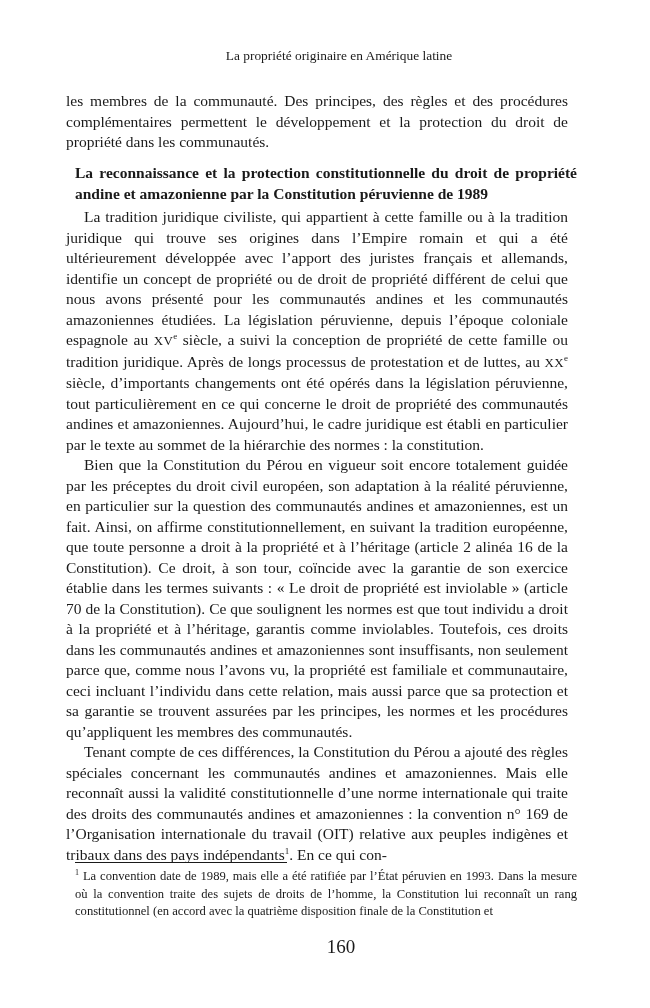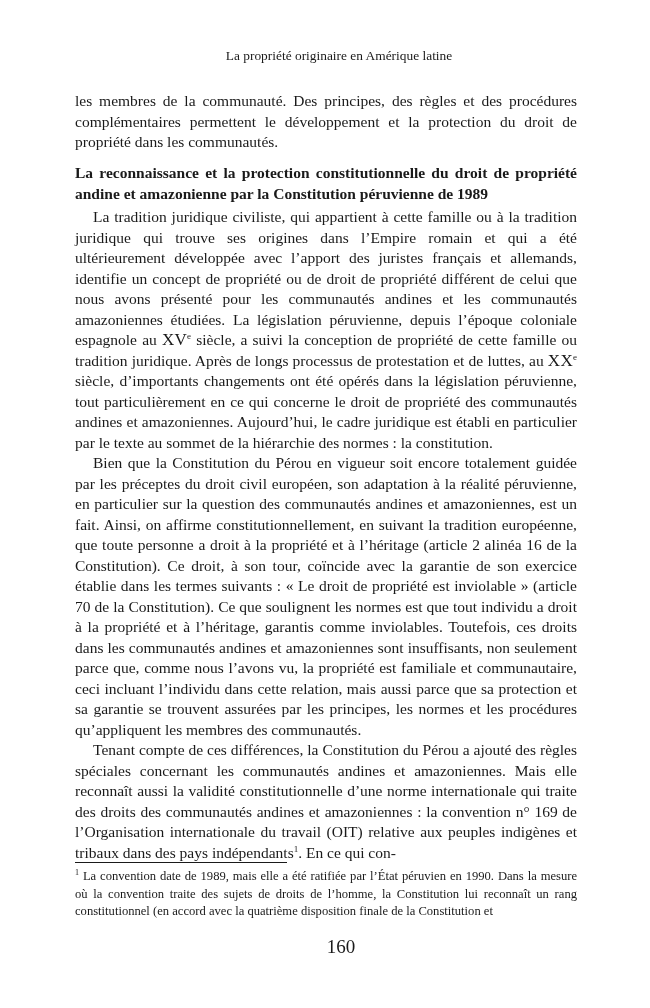--- a/index.html
+++ b/index.html
@@ -20,21 +20,21 @@
       top: 47px;
       left: 0;
       width: 650px;
       text-align: center;
       font-size: 13.4px;
       line-height: 18px;
       padding-left: 14px;
     }
     .text-block {
       position: absolute;
-      left: 75px;
+      left: 66px;
       width: 502px;
       font-size: 15.5px;
       line-height: 20.5px;
       text-align: justify;
       hyphens: manual;
     }
     .text-block p {
       margin: 0;
     }
     .intro {
@@ -51,21 +51,21 @@
       text-align: justify;
       margin: 0;
     }
     .body {
       top: 207px;
     }
     .indent {
       text-indent: 18px;
     }
     .sc {
-      font-size: 17px;
+      font-size: 13px;
       letter-spacing: 0.3px;
     }
     sup {
       font-size: 9px;
       line-height: 0;
       vertical-align: 6px;
     }
     .footnote-rule {
       position: absolute;
       top: 862px;
@@ -114,15 +114,15 @@
 <h2 class="section-heading last-line">La reconnaissance et la protection constitutionnelle du droit de propriété andine et amazonienne par la Constitution péruvienne de 1989</h2>
 
 <div class="text-block body">
   <p class="indent last-line"><span>La tradition juridique civiliste, qui appartient à cette famille ou à la tradition juridique qui trouve ses origines dans l’Empire romain et qui a été ultérieurement développée avec l’apport des juristes français et allemands, identifie un concept de propriété ou de droit de propriété différent de celui que nous avons présenté pour les communautés andines et les communautés amazoniennes étudiées. La législation péruvienne, depuis l’époque coloniale espagnole au </span><span class="sc">XV</span><sup>e</sup><span> siècle, a suivi la conception de propriété de cette famille ou tradition juridique. Après de longs processus de protestation et de luttes, au </span><span class="sc">XX</span><sup>e</sup><span> siècle, d’importants changements ont été opérés dans la législation péruvienne, tout particulièrement en ce qui concerne le droit de propriété des communautés andines et amazoniennes. Aujourd’hui, le cadre juridique est établi en particulier par le texte au sommet de la hiérarchie des normes : la constitution.</span></p>
   <p class="indent last-line">Bien que la Constitution du Pérou en vigueur soit encore totalement guidée par les préceptes du droit civil européen, son adaptation à la réalité péruvienne, en particulier sur la question des communautés andines et amazoniennes, est un fait. Ainsi, on affirme constitutionnellement, en suivant la tradition européenne, que toute personne a droit à la propriété et à l’héritage (article 2 alinéa 16 de la Constitution). Ce droit, à son tour, coïncide avec la garantie de son exercice établie dans les termes suivants : « Le droit de propriété est inviolable » (article 70 de la Constitution). Ce que soulignent les normes est que tout individu a droit à la propriété et à l’héritage, garantis comme inviolables. Toutefois, ces droits dans les communautés andines et amazoniennes sont insuffisants, non seulement parce que, comme nous l’avons vu, la propriété est familiale et communautaire, ceci incluant l’individu dans cette relation, mais aussi parce que sa protection et sa garantie se trouvent assurées par les principes, les normes et les procédures qu’appliquent les membres des communautés.</p>
   <p class="indent"><span>Tenant compte de ces différences, la Constitution du Pérou a ajouté des règles spéciales concernant les communautés andines et amazoniennes. Mais elle reconnaît aussi la validité constitutionnelle d’une norme internationale qui traite des droits des communautés andines et amazoniennes : la convention n° 169 de l’Organisation internationale du travail (OIT) relative aux peuples indigènes et tribaux dans des pays indépendants</span><sup>1</sup><span>. En ce qui con-</span></p>
 </div>
 
 <div class="footnote-rule"></div>
 
-<p class="footnote"><sup>1</sup><span> La convention date de 1989, mais elle a été ratifiée par l’État péruvien en 1990. Dans la mesure où la convention traite des sujets de droits de l’homme, la Constitution lui reconnaît un rang constitutionnel (en accord avec la quatrième disposition finale de la Constitution et</span></p>
+<p class="footnote"><sup>1</sup><span> La convention date de 1989, mais elle a été ratifiée par l’État péruvien en 1993. Dans la mesure où la convention traite des sujets de droits de l’homme, la Constitution lui reconnaît un rang constitutionnel (en accord avec la quatrième disposition finale de la Constitution et</span></p>
 
 <div class="page-number">160</div>
 
 </body></html>

